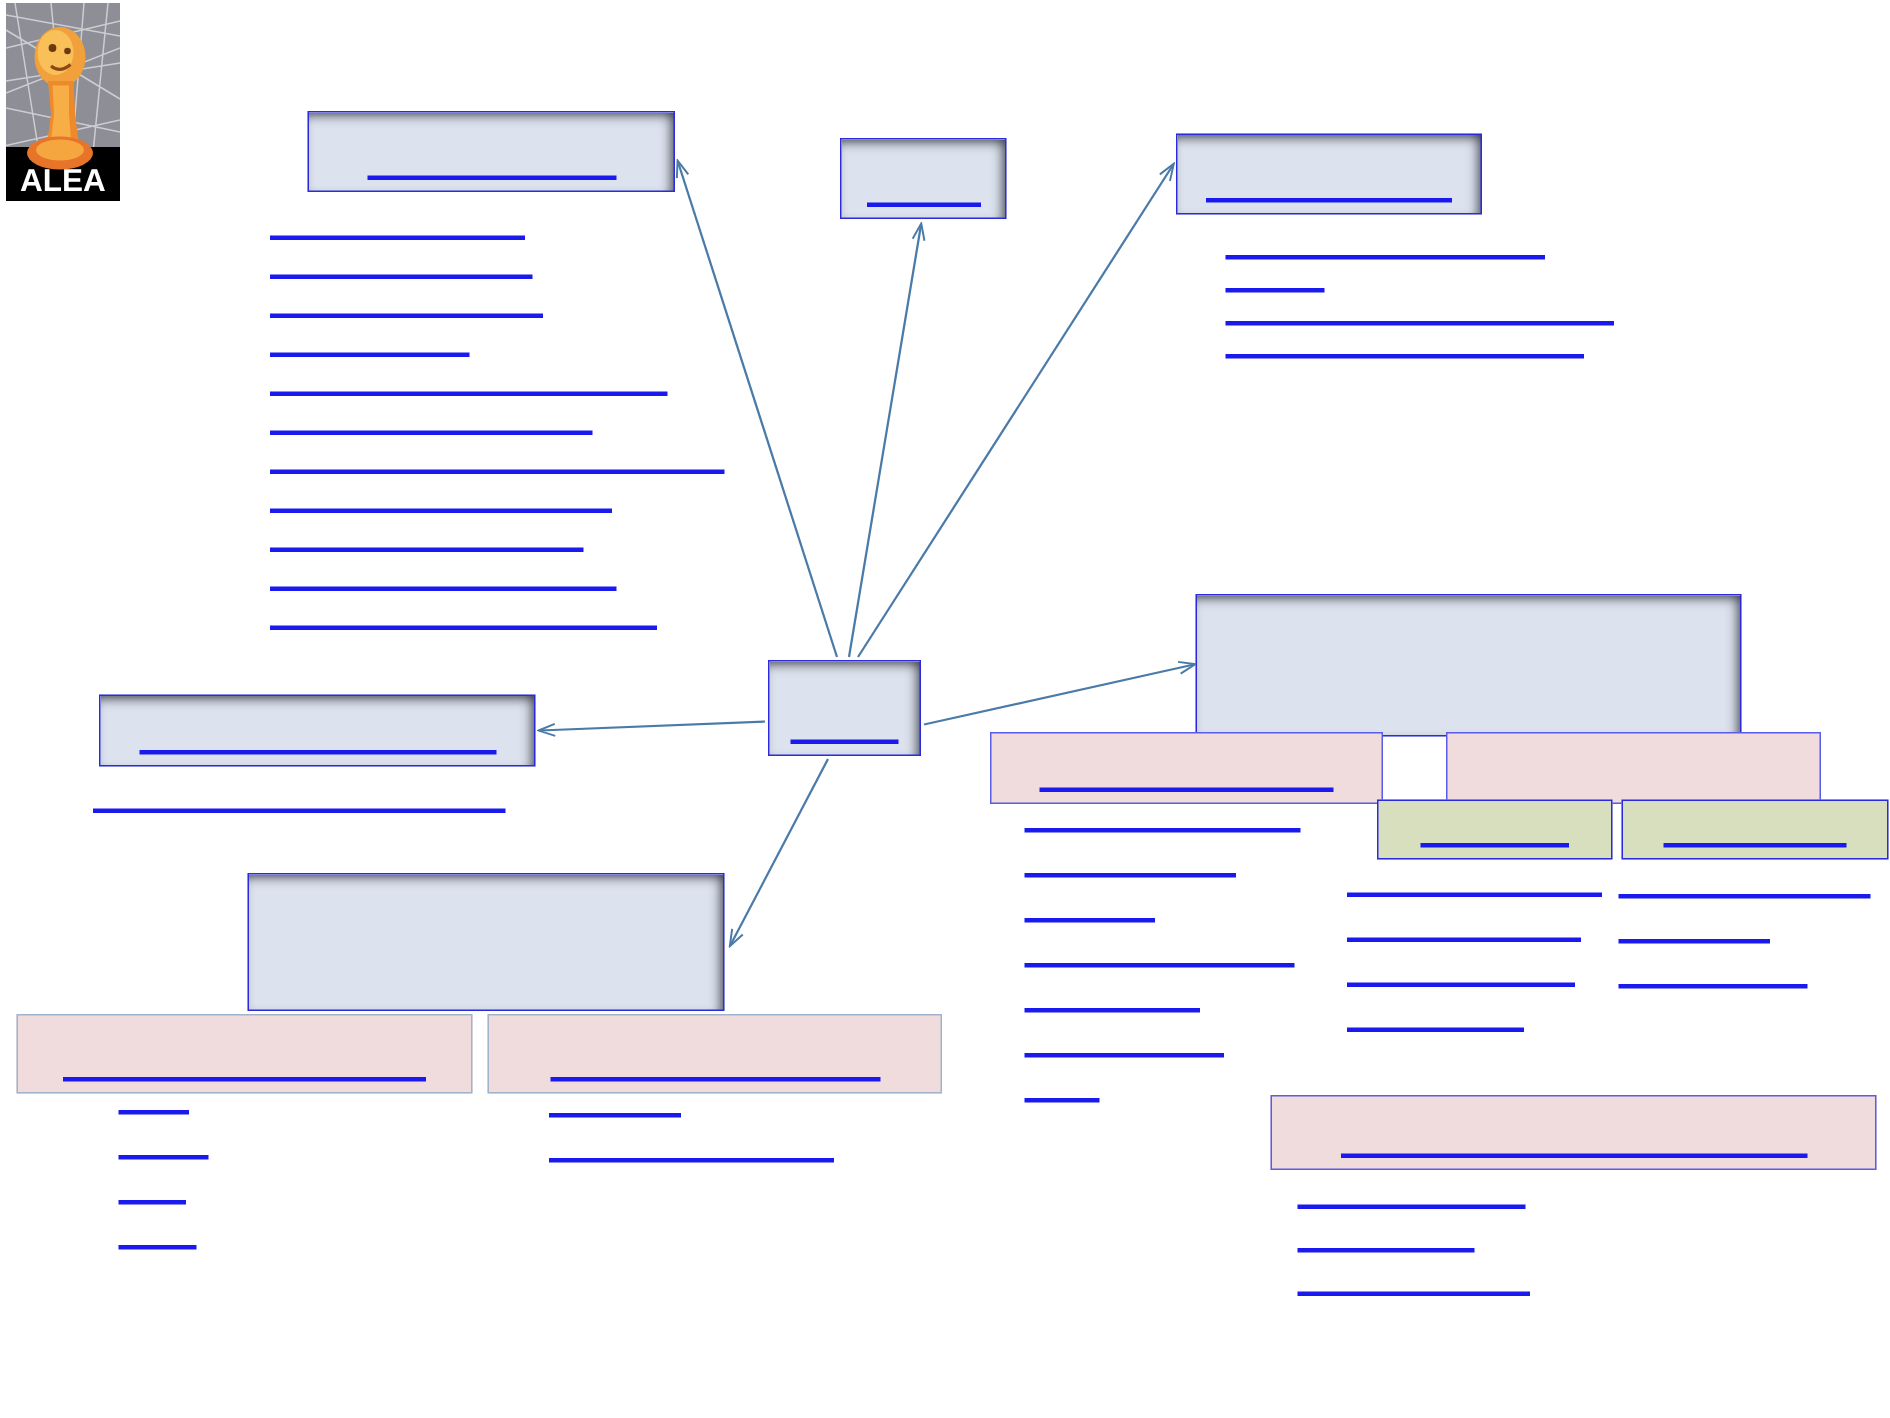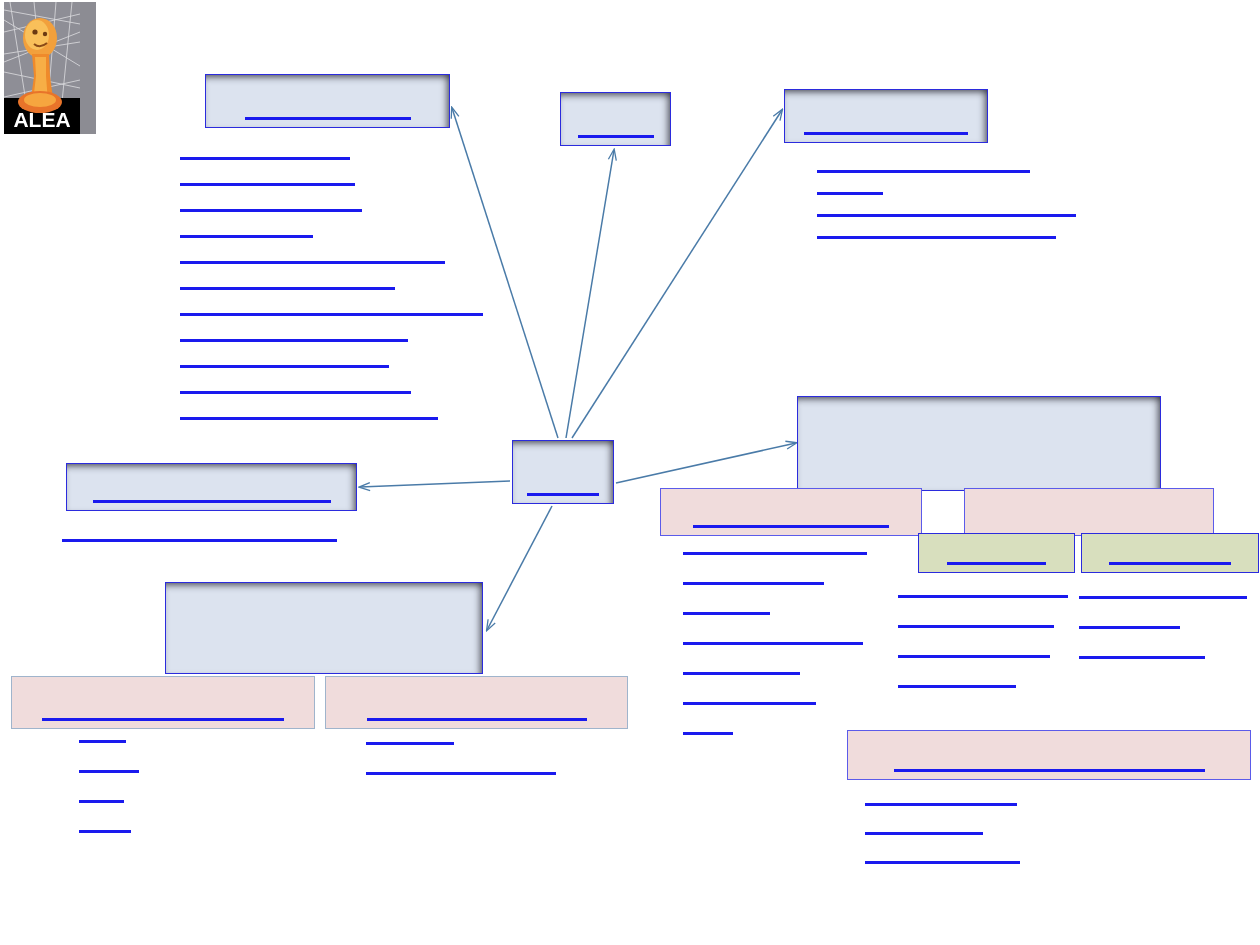--- a/index.html
+++ b/index.html
@@ -7,21 +7,21 @@
   body{
     width:1260px;height:945px;
     background:#ffffff;
     font-family:"Liberation Sans", sans-serif;
     overflow:hidden;
   }
   #stage{position:relative;width:1260px;height:945px;}
 
   
   .logo{
-    position:absolute;left:4px;top:2px;width:92px;height:132px;
+    position:absolute;left:4px;top:2px;width:76px;height:132px;
     background:#8c8c93;
     border:0;
     overflow:hidden;
   }
   .logo svg{display:block;}
 
   
   #wires{position:absolute;left:0;top:0;width:1260px;height:945px;pointer-events:none;}
 
   

